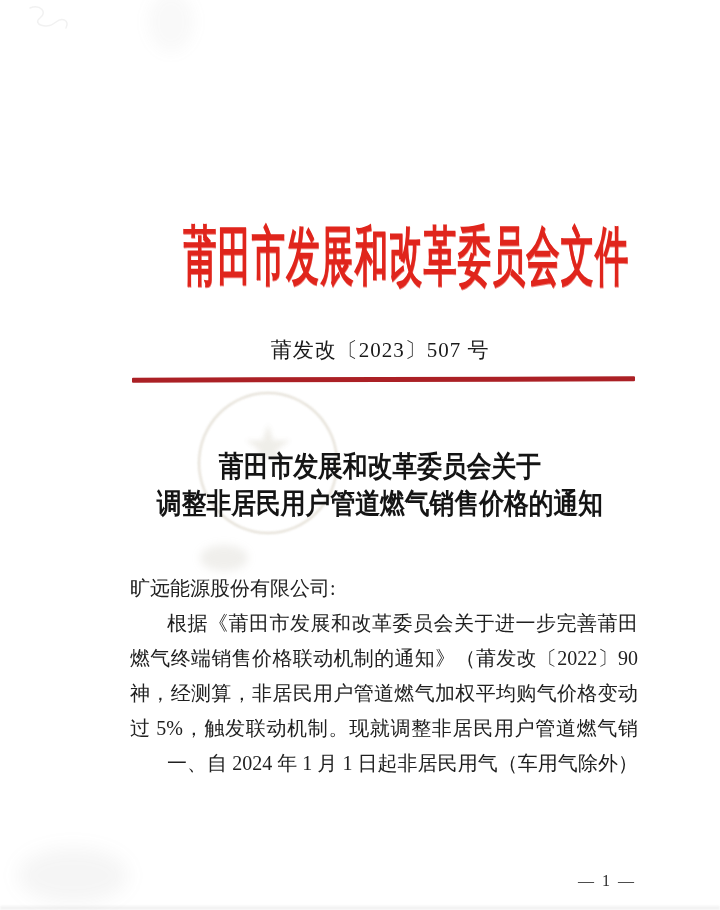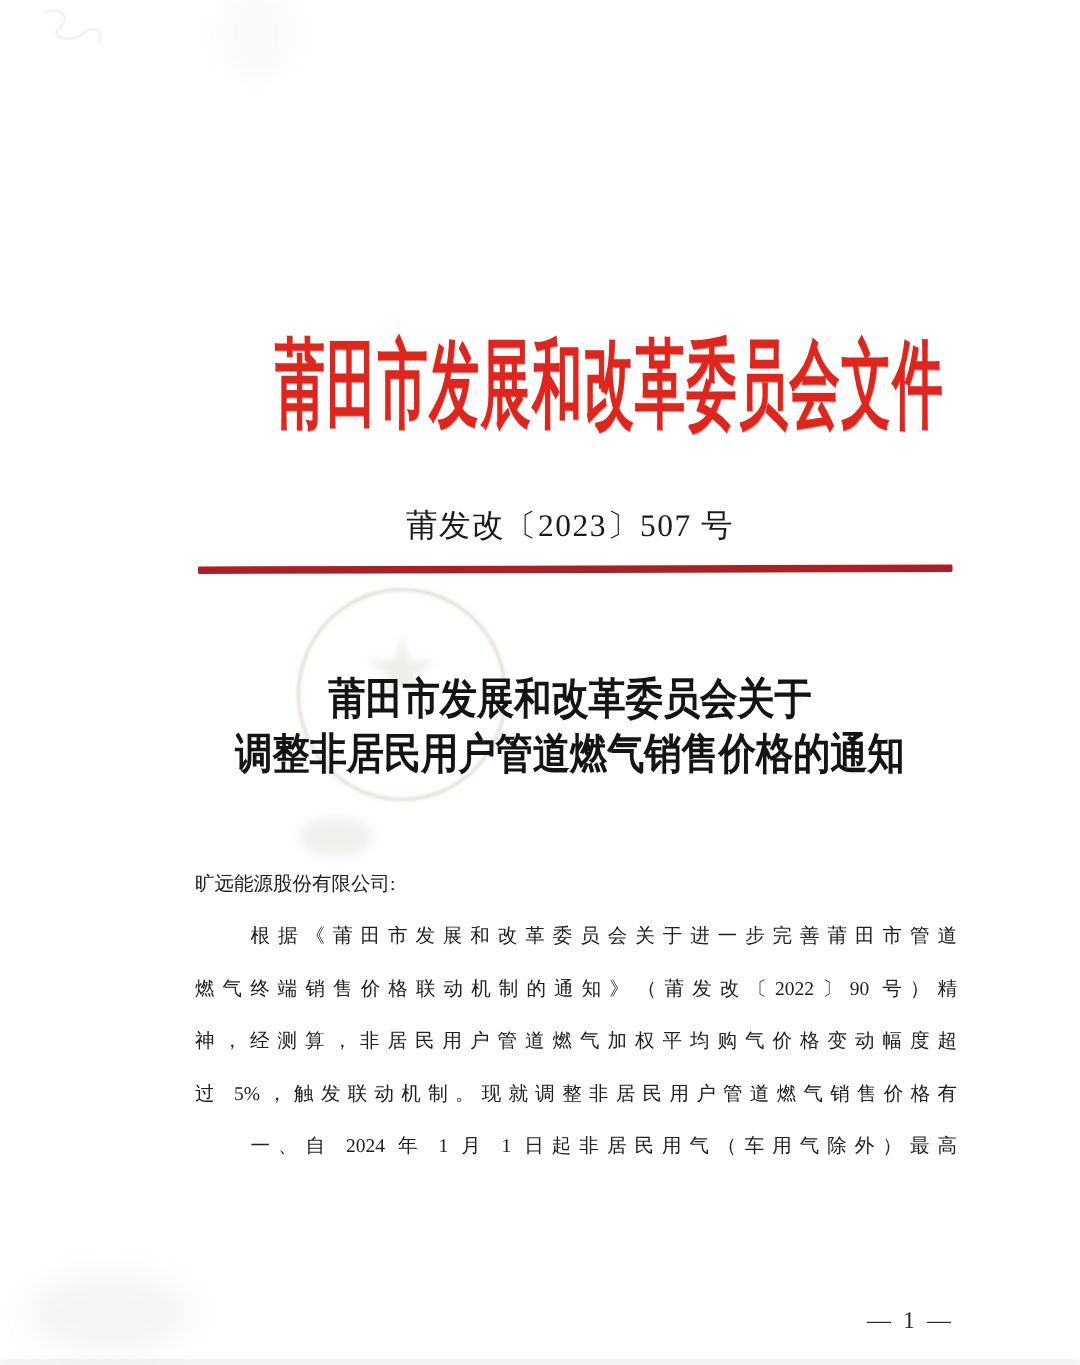--- a/index.html
+++ b/index.html
@@ -111,21 +111,21 @@
   
   .body-block {
     position: absolute;
     top: 571px;
     left: 130px;
     width: 508px;
   }
   .body-line {
     height: 35px;
     line-height: 35px;
-    font-size: 13px;
+    font-size: 20px;
     color: #202020;
     overflow: hidden;
     text-align: justify;
   }
   .body-line.justify::after {
     content: "";
     display: inline-block;
     width: 100%;
     height: 0;
   }

